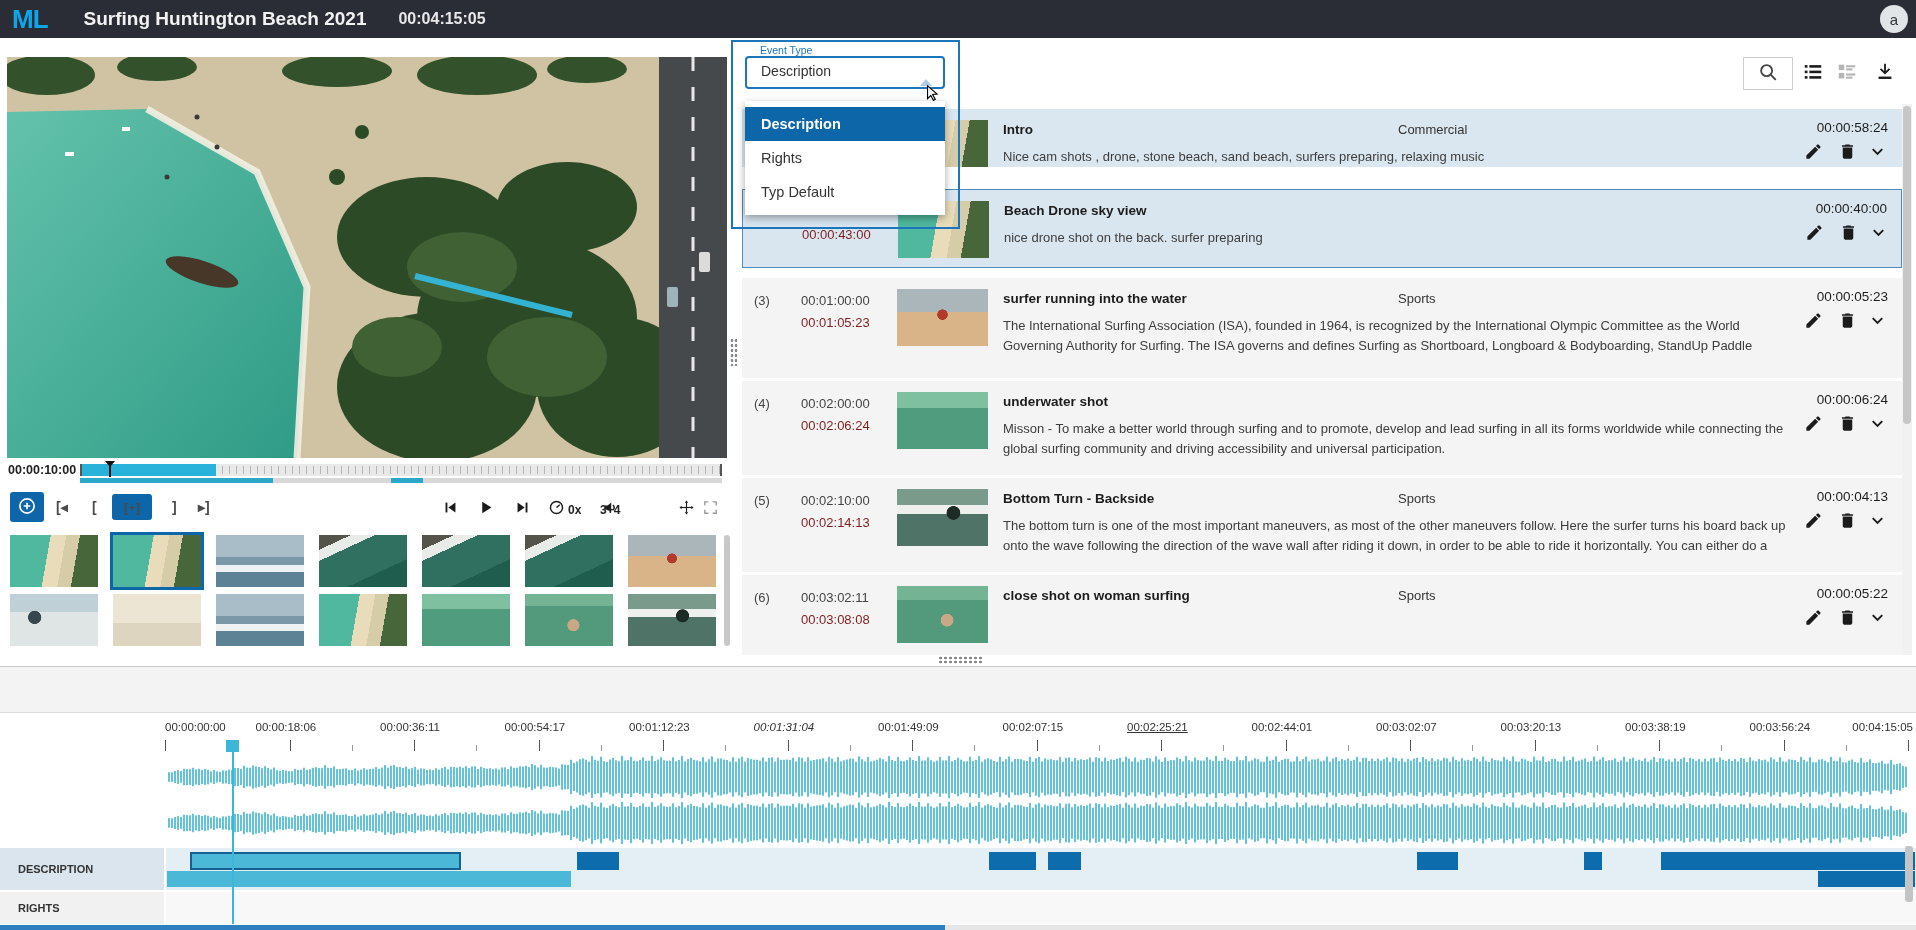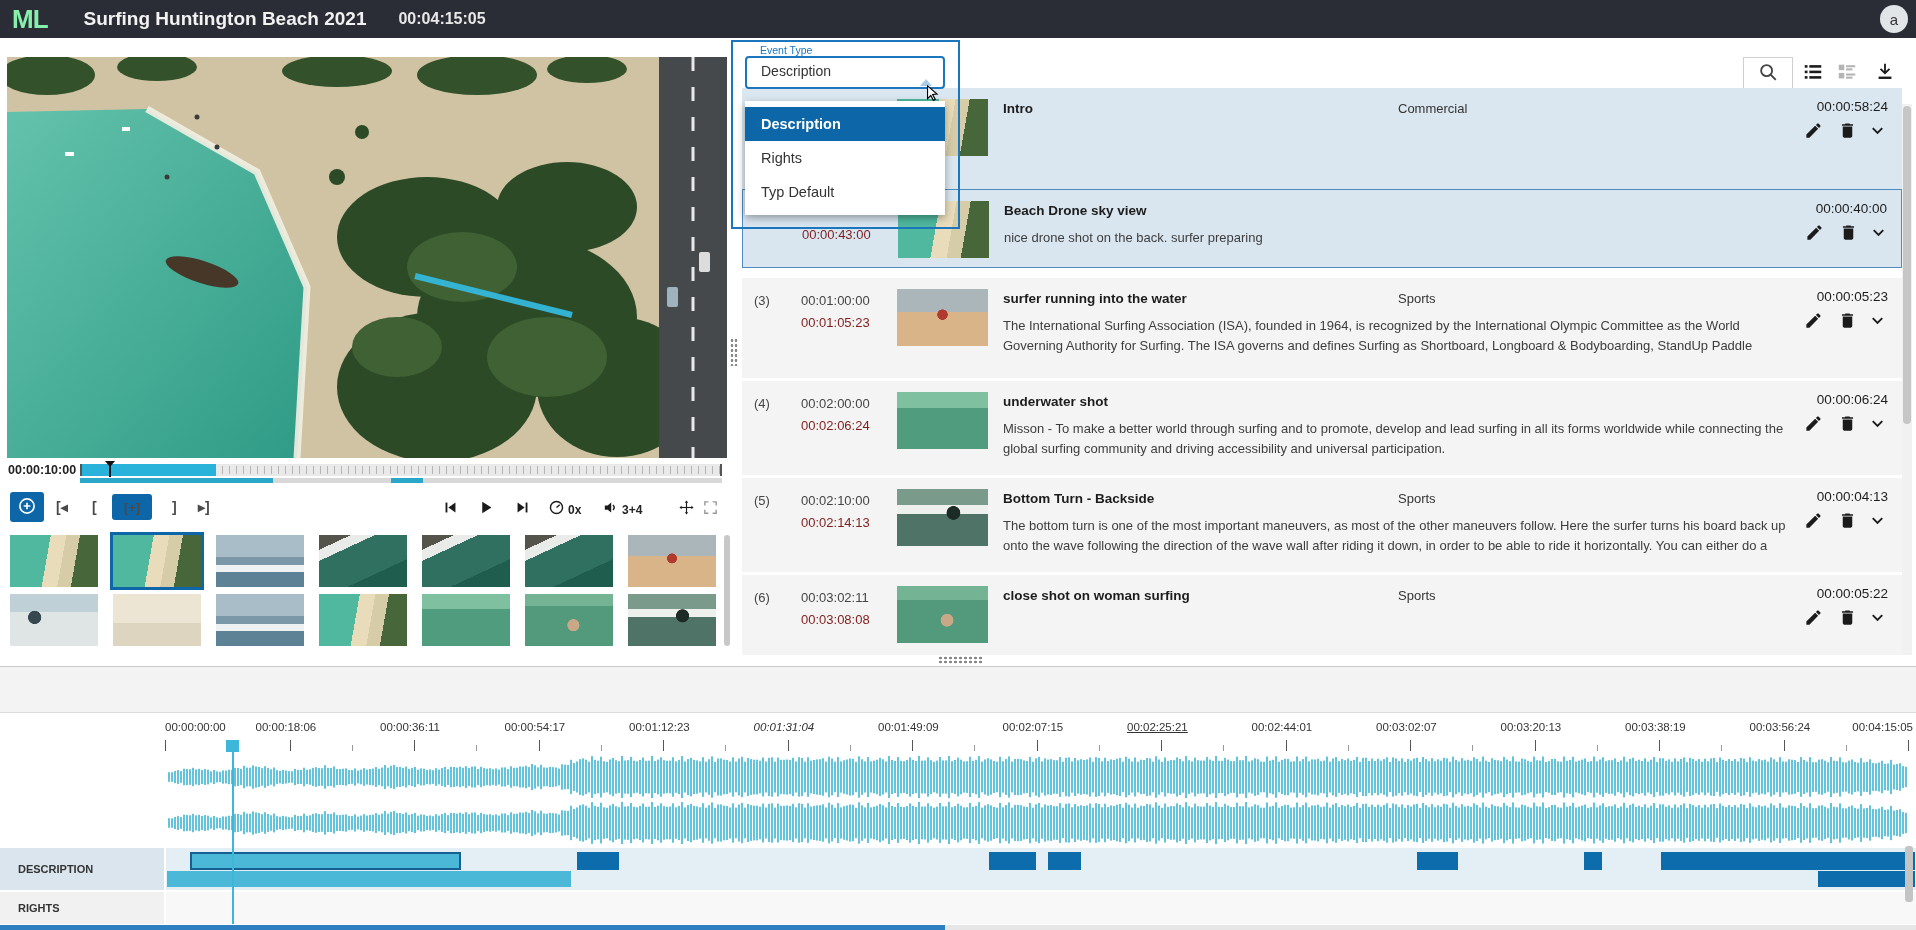--- a/index.html
+++ b/index.html
@@ -3,21 +3,21 @@
 <meta charset="utf-8">
 <style>
   * { margin:0; padding:0; box-sizing:border-box; }
   html,body { width:1916px; height:930px; overflow:hidden; background:#fff;
               font-family:"Liberation Sans", sans-serif; }
   #app { position:relative; width:1916px; height:930px; }
 
   
   .topbar { position:absolute; left:0; top:0; width:1916px; height:38px;
             background:#2a2d35; display:flex; align-items:center; z-index:5; }
-  .tb-logo { color:#86efac; font-weight:bold; font-size:26px; margin-left:12px; letter-spacing:-1px; }
+  .tb-logo { color:#0ea5e9; font-weight:bold; font-size:26px; margin-left:12px; letter-spacing:-1px; }
   .tb-title { color:#f2f2f2; font-size:19px; font-weight:600; margin-left:36px; }
   .tb-tc { color:#e8e8e8; font-size:16px; font-weight:600; margin-left:32px; }
   .tb-avatar { position:absolute; right:8px; top:5px; width:28px; height:28px; border-radius:50%;
                background:#e2e5e8; color:#333; font-size:15px; display:flex; align-items:center; justify-content:center; }
 
   
   .video { position:absolute; left:7px; top:57px; width:720px; height:401px; background:#555; overflow:hidden; }
   .scrub-tc { position:absolute; left:8px; top:463px; font-size:12.5px; font-weight:bold; color:#222; }
   .scrub-bar { position:absolute; left:80px; top:464px; width:642px; height:12px; background:#e9e9e9;
                border-left:2px solid #555; border-right:2px solid #555; }
@@ -257,21 +257,21 @@
             <rect x="11.2" y="4.5" width="1.6" height="15"></rect>
             <rect x="4.5" y="11.2" width="15" height="1.6"></rect>
           </svg></span>
       </span>
       <span class="ctl-btn icon16" style="left: 700px; top: 499px; width: 20px; height: 20px;">
         <span><svg viewBox="0 0 24 24" width="17" height="17" fill="none" stroke="#9a9a9a" stroke-width="2">
             <path d="M4 9V4h5M15 4h5v5M20 15v5h-5M9 20H4v-5"></path>
           </svg></span>
       </span>
       <span class="ctl-label" style="left: 568px; top: 503px;">0x</span>
-      <span class="ctl-label" style="left: 622px; top: 503px; text-align: right;">3+4</span>
+      <span class="ctl-label" style="left: 600px; top: 503px; text-align: right;">3+4</span>
     </div>
 
   <div id="thumbnail-strip">
       <div class="thumb th-beach" style="left: 10px; top: 535px;"></div>
       <div class="thumb th-beach sel" style="left: 113px; top: 535px;"></div>
       <div class="thumb th-wave" style="left: 216px; top: 535px;"></div>
       <div class="thumb th-reef" style="left: 319px; top: 535px;"></div>
       <div class="thumb th-reef" style="left: 422px; top: 535px;"></div>
       <div class="thumb th-reef" style="left: 525px; top: 535px;"></div>
       <div class="thumb th-runner" style="left: 628px; top: 535px;"></div>
@@ -323,25 +323,26 @@
   <div class="tool-ic" style="left:1872px">
     <span>
       <svg viewBox="0 0 24 24" fill="#1b1b1b" width="22" height="22">
         <path d="M11 3h2v8l3.2-3.2 1.4 1.4L12 14.8 6.4 9.2 7.8 7.8 11 11z"></path>
           <rect x="5" y="17" width="14" height="2.6"></rect>
         </svg>
     </span>
   </div>
 
   <div id="event-list">
-      <div class="ev-row hl" style="top: 88px; height: 102px; padding-left: 16px;">
+      <div class="ev-row hl" style="top: 109px; height: 58px; padding-left: 16px;">
         <div class="ev-thumb th-beach"></div>
         <span class="ev-title">Intro</span>
         <span class="ev-cat">Commercial</span>
         <span class="ev-dur">00:00:58:24</span>
+        <div class="ev-desc">Nice cam shots , drone, stone beach, sand beach, surfers preparing, relaxing music</div>
         <span class="ev-ic" style="left: 1062px;"><span><svg viewBox="0 0 24 24" fill="#1b1b1b">
               <path d="M3 17.2V21h3.8L17.9 9.9l-3.8-3.8L3 17.2zM20.7 7.1c.4-.4.4-1 0-1.4l-2.4-2.4c-.4-.4-1-.4-1.4 0l-1.8 1.8 3.8 3.8 1.8-1.8z"></path>
             </svg></span></span>
         <span class="ev-ic" style="left: 1096px;"><span><svg viewBox="0 0 24 24" fill="#1b1b1b">
               <path d="M6 19c0 1.1.9 2 2 2h8c1.1 0 2-.9 2-2V7H6v12zM19 4h-3.5l-1-1h-5l-1 1H5v2h14V4z"></path>
             </svg></span></span>
         <span class="ev-ic" style="left: 1126px;"><span><svg viewBox="0 0 24 24" fill="none" stroke="#1b1b1b" stroke-width="2.4">
               <path d="M6 9l6 6 6-6"></path>
             </svg></span></span>
       </div>

